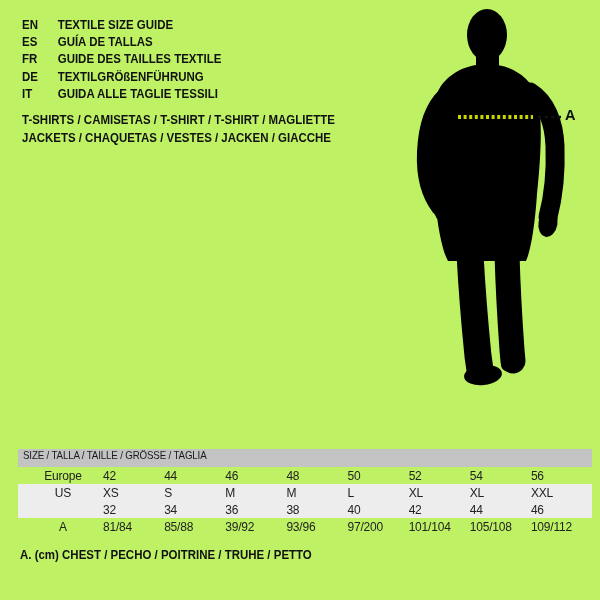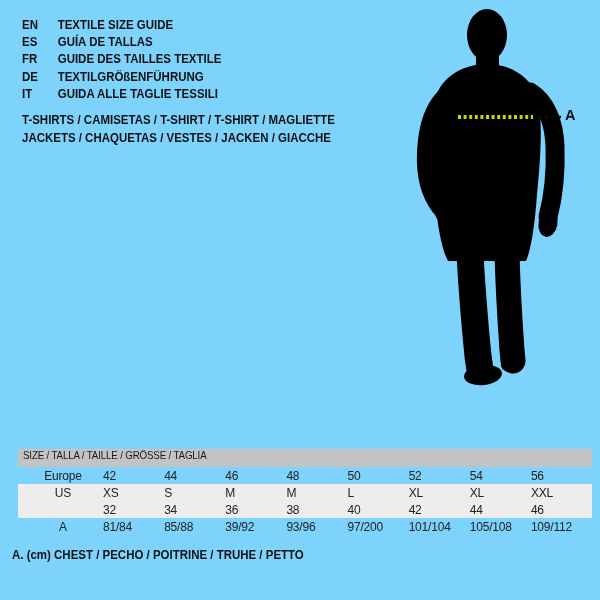--- a/index.html
+++ b/index.html
@@ -1,21 +1,21 @@
 <!DOCTYPE html>
 <html><head>
 <meta charset="utf-8">
 <style>
   html,body{margin:0;padding:0;}
   body{
     width:600px;height:600px;background:#ffffff;
     font-family:"Liberation Sans", sans-serif;color:#111;
     position:relative;overflow:hidden;
   }
-  .canvas{position:absolute;left:0;top:0;width:600px;height:600px;background:#7dd3fc;}
+  .canvas{position:absolute;left:0;top:0;width:600px;height:600px;background:#bef264;}
 
   .condensed{display:inline-block;transform:scaleX(0.85);transform-origin:0 50%;white-space:nowrap;}
   .condensed-block{transform:scaleX(0.85);transform-origin:0 0;}
 
   .lang-list{position:absolute;left:22px;top:16px;font-weight:bold;font-size:13.5px;line-height:17.2px;}
   .lang-row{display:flex;}
   .lang-code{width:42px;}
 
   .categories{position:absolute;left:22px;top:111px;font-weight:bold;font-size:13.5px;line-height:17.6px;}
 
@@ -24,21 +24,21 @@
 
   .section-title{position:absolute;left:20px;top:420px;font-weight:bold;font-size:13.5px;}
 
   .size-table{position:absolute;left:18px;top:449px;width:574px;font-size:12px;color:#222;letter-spacing:-0.2px;}
   .thead{background:#c3c3c4;height:18px;line-height:13.5px;padding-left:5px;font-size:11.5px;color:#1a1a1a;}
   .trow{display:flex;height:17px;align-items:center;}
   .trow.shaded{background:#ededee;}
   .tlabel{width:85px;padding-left:5px;box-sizing:border-box;text-align:center;}
   .tcell{flex:1;}
 
-  .footnote{position:absolute;left:12px;top:547px;font-weight:bold;font-size:13.5px;}
+  .footnote{position:absolute;left:20px;top:547px;font-weight:bold;font-size:13.5px;}
 </style>
 </head>
 <body>
 
 <div class="canvas">
 
   <div class="lang-list condensed-block">
     <div class="lang-row">
       <span class="lang-code">EN</span>
       <span class="lang-label">TEXTILE SIZE GUIDE</span>

